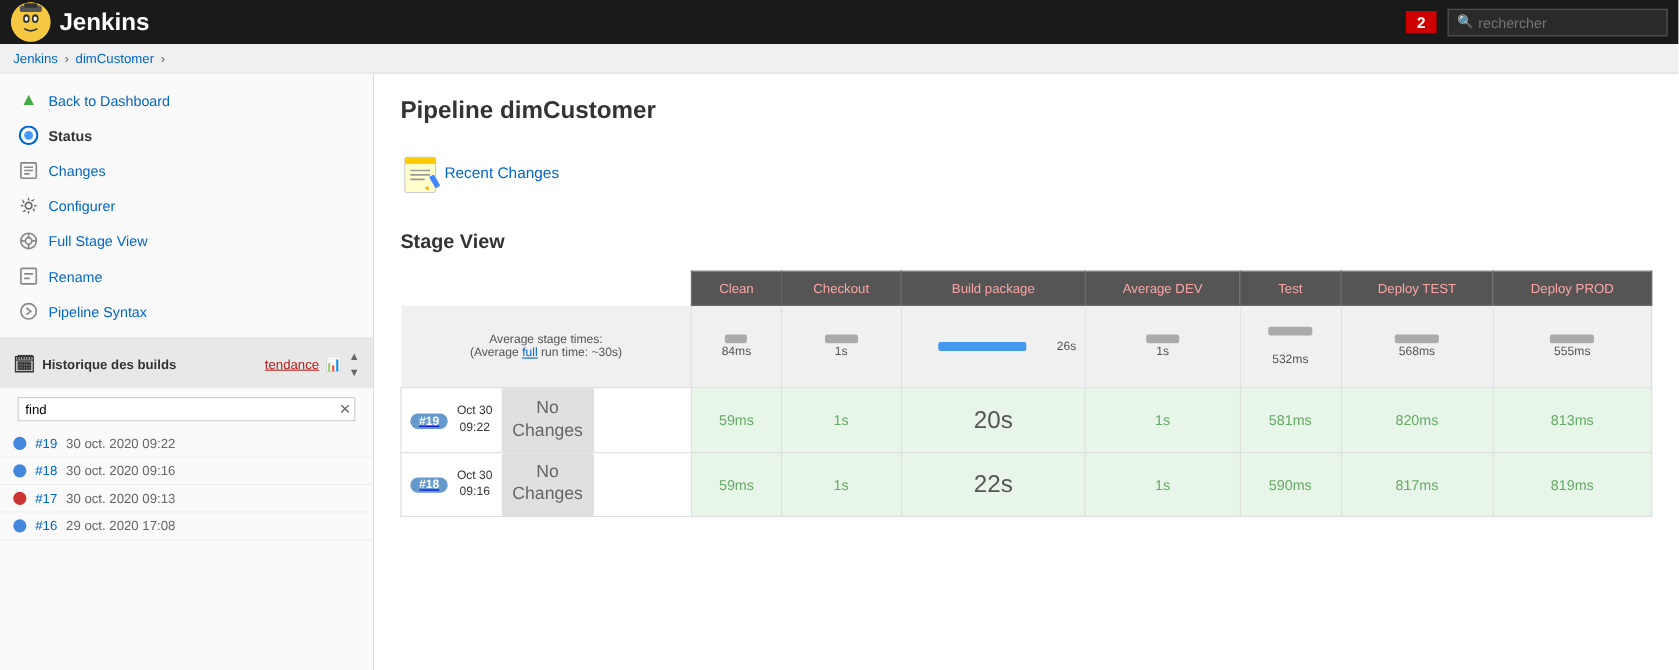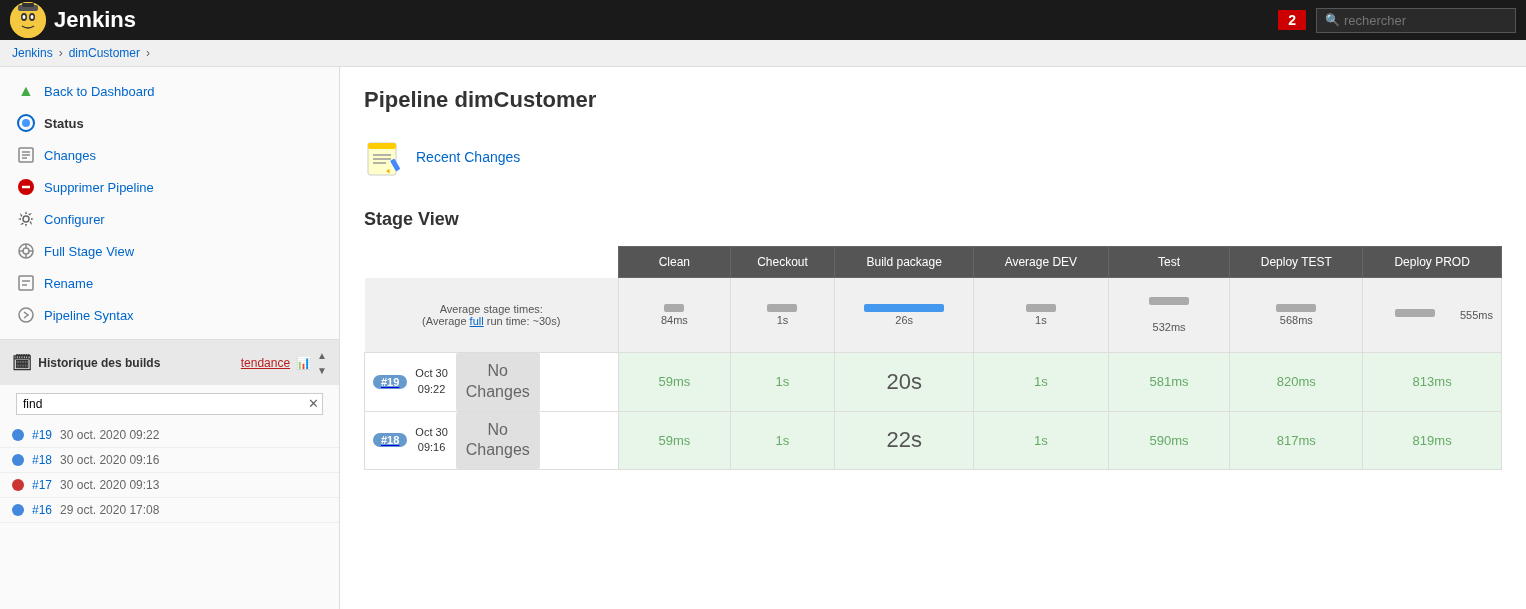--- a/index.html
+++ b/index.html
@@ -186,21 +186,20 @@
     }
     .page-title {
       font-size: 22px;
       font-weight: bold;
       color: #333;
       margin-bottom: 24px;
     }
     .recent-changes-section {
       display: flex;
       align-items: center;
-      gap: 12px;
       margin-bottom: 32px;
     }
     .notepad-icon {
       width: 40px;
       height: 40px;
       flex-shrink: 0;
     }
     .recent-changes-link { color: #0066cc; text-decoration: none; font-size: 14px; }
 
     
@@ -210,30 +209,30 @@
       color: #333;
       margin-bottom: 16px;
     }
     .stage-table {
       width: 100%;
       border-collapse: collapse;
       font-size: 12px;
     }
     .stage-table th {
       background: #555;
-      color: #ffffff;
+      color: #fca5a5;
       padding: 8px 12px;
       text-align: center;
       font-weight: normal;
       border: 1px solid #666;
     }
     .stage-table td {
       border: 1px solid #ddd;
       text-align: center;
-      padding: 6px 24px;
+      padding: 6px 12px;
     }
     .avg-row td {
       background: #f0f0f0;
       color: #555;
       font-size: 11px;
       padding: 19px 8px;
     }
     .avg-label-cell {
       text-align: right;
       color: #555;
@@ -372,29 +371,20 @@
             <rect x="2" y="2" width="14" height="14" rx="1" fill="none" stroke="#888" stroke-width="1.5"></rect>
             <line x1="5" y1="6" x2="13" y2="6" stroke="#888" stroke-width="1.5"></line>
             <line x1="5" y1="9" x2="13" y2="9" stroke="#888" stroke-width="1.5"></line>
             <line x1="5" y1="12" x2="10" y2="12" stroke="#888" stroke-width="1.5"></line>
           </svg>
         </div>
         <span>Changes</span>
       </a>
 
 
-      <a href="#" class="sidebar-item">
-        <div class="sidebar-icon">
-          <svg width="18" height="18" viewBox="0 0 18 18">
-            <circle cx="9" cy="9" r="8" fill="#cc0000"></circle>
-            <line x1="5" y1="9" x2="13" y2="9" stroke="white" stroke-width="2.5"></line>
-          </svg>
-        </div>
-        <span>Supprimer Pipeline</span>
-      </a>
 
       <a href="#" class="sidebar-item">
         <div class="sidebar-icon">
           <svg width="18" height="18" viewBox="0 0 18 18">
             <circle cx="9" cy="9" r="3" fill="none" stroke="#666" stroke-width="1.5"></circle>
             <path d="M9 1 L10 4 L8 4 Z" fill="#666"></path>
             <path d="M9 17 L10 14 L8 14 Z" fill="#666"></path>
             <path d="M1 9 L4 10 L4 8 Z" fill="#666"></path>
             <path d="M17 9 L14 10 L14 8 Z" fill="#666"></path>
             <path d="M3 3 L5.5 5.5 L4 7 Z" fill="#666"></path>
@@ -533,21 +523,21 @@
               <span style="font-size:11px;color:#555;">84ms</span>
             </div>
           </td>
           <td class="avg-bar-cell">
             <div style="display:flex;flex-direction:column;align-items:center;gap:2px;">
               <div class="avg-bar bar-grey" style="width:30px;"></div>
               <span style="font-size:11px;color:#555;">1s</span>
             </div>
           </td>
           <td class="avg-bar-cell">
-            <div style="display:flex;flex-direction:column;align-items:center;gap:2px;">
+            <div style="display:flex;flex-direction:row;align-items:center;gap:2px;">
               <div class="avg-bar bar-blue" style="width:80px;"></div>
               <span style="font-size:11px;color:#555;">26s</span>
             </div>
           </td>
           <td class="avg-bar-cell">
             <div style="display:flex;flex-direction:column;align-items:center;gap:2px;">
               <div class="avg-bar bar-grey" style="width:30px;"></div>
               <span style="font-size:11px;color:#555;">1s</span>
             </div>
           </td>
@@ -557,21 +547,21 @@
               <span style="font-size:11px;color:#555;">532ms</span>
             </div>
           </td>
           <td class="avg-bar-cell">
             <div style="display:flex;flex-direction:column;align-items:center;gap:2px;">
               <div class="avg-bar bar-grey" style="width:40px;"></div>
               <span style="font-size:11px;color:#555;">568ms</span>
             </div>
           </td>
           <td class="avg-bar-cell">
-            <div style="display:flex;flex-direction:row;gap:2px;">
+            <div style="display:flex;flex-direction:column;align-items:center;gap:2px;">
               <div class="avg-bar bar-grey" style="width:40px;"></div>
               <span style="font-size:11px;color:#555;">555ms</span>
             </div>
           </td>
         </tr>
 
         <tr class="build-row">
           <td class="build-id-cell">
             <div class="build-id-block">
               <a href="#">

